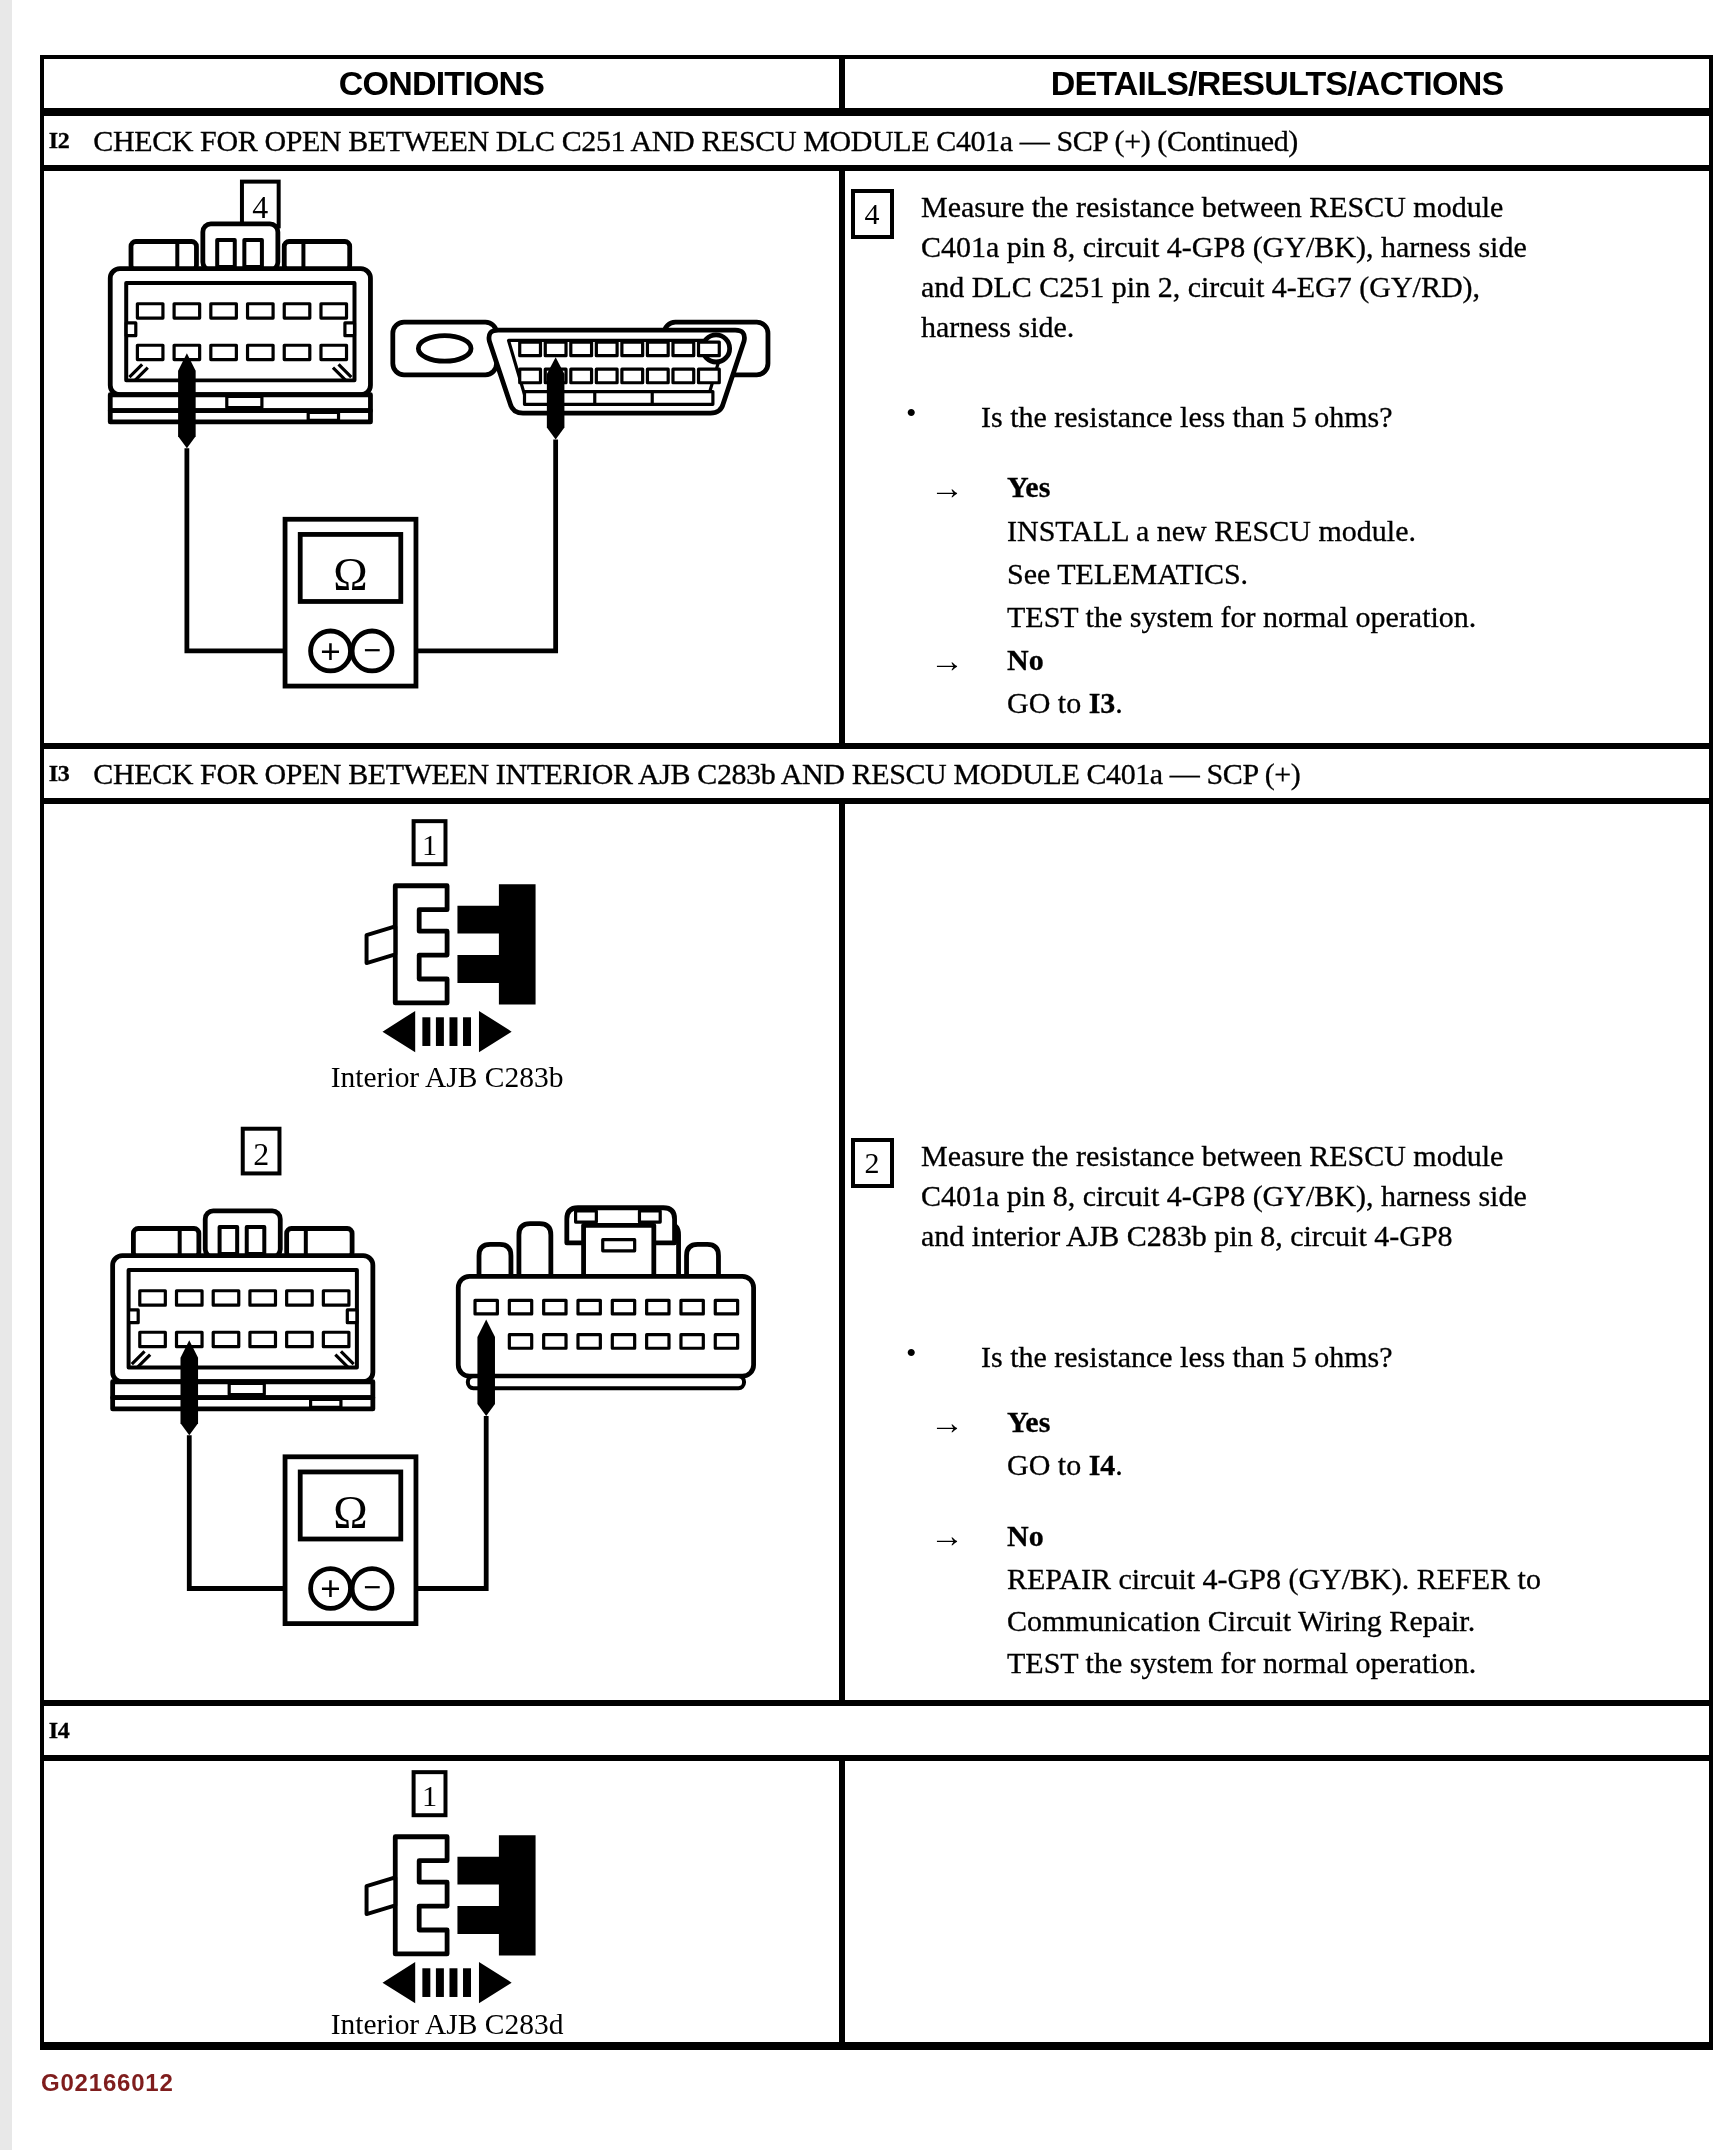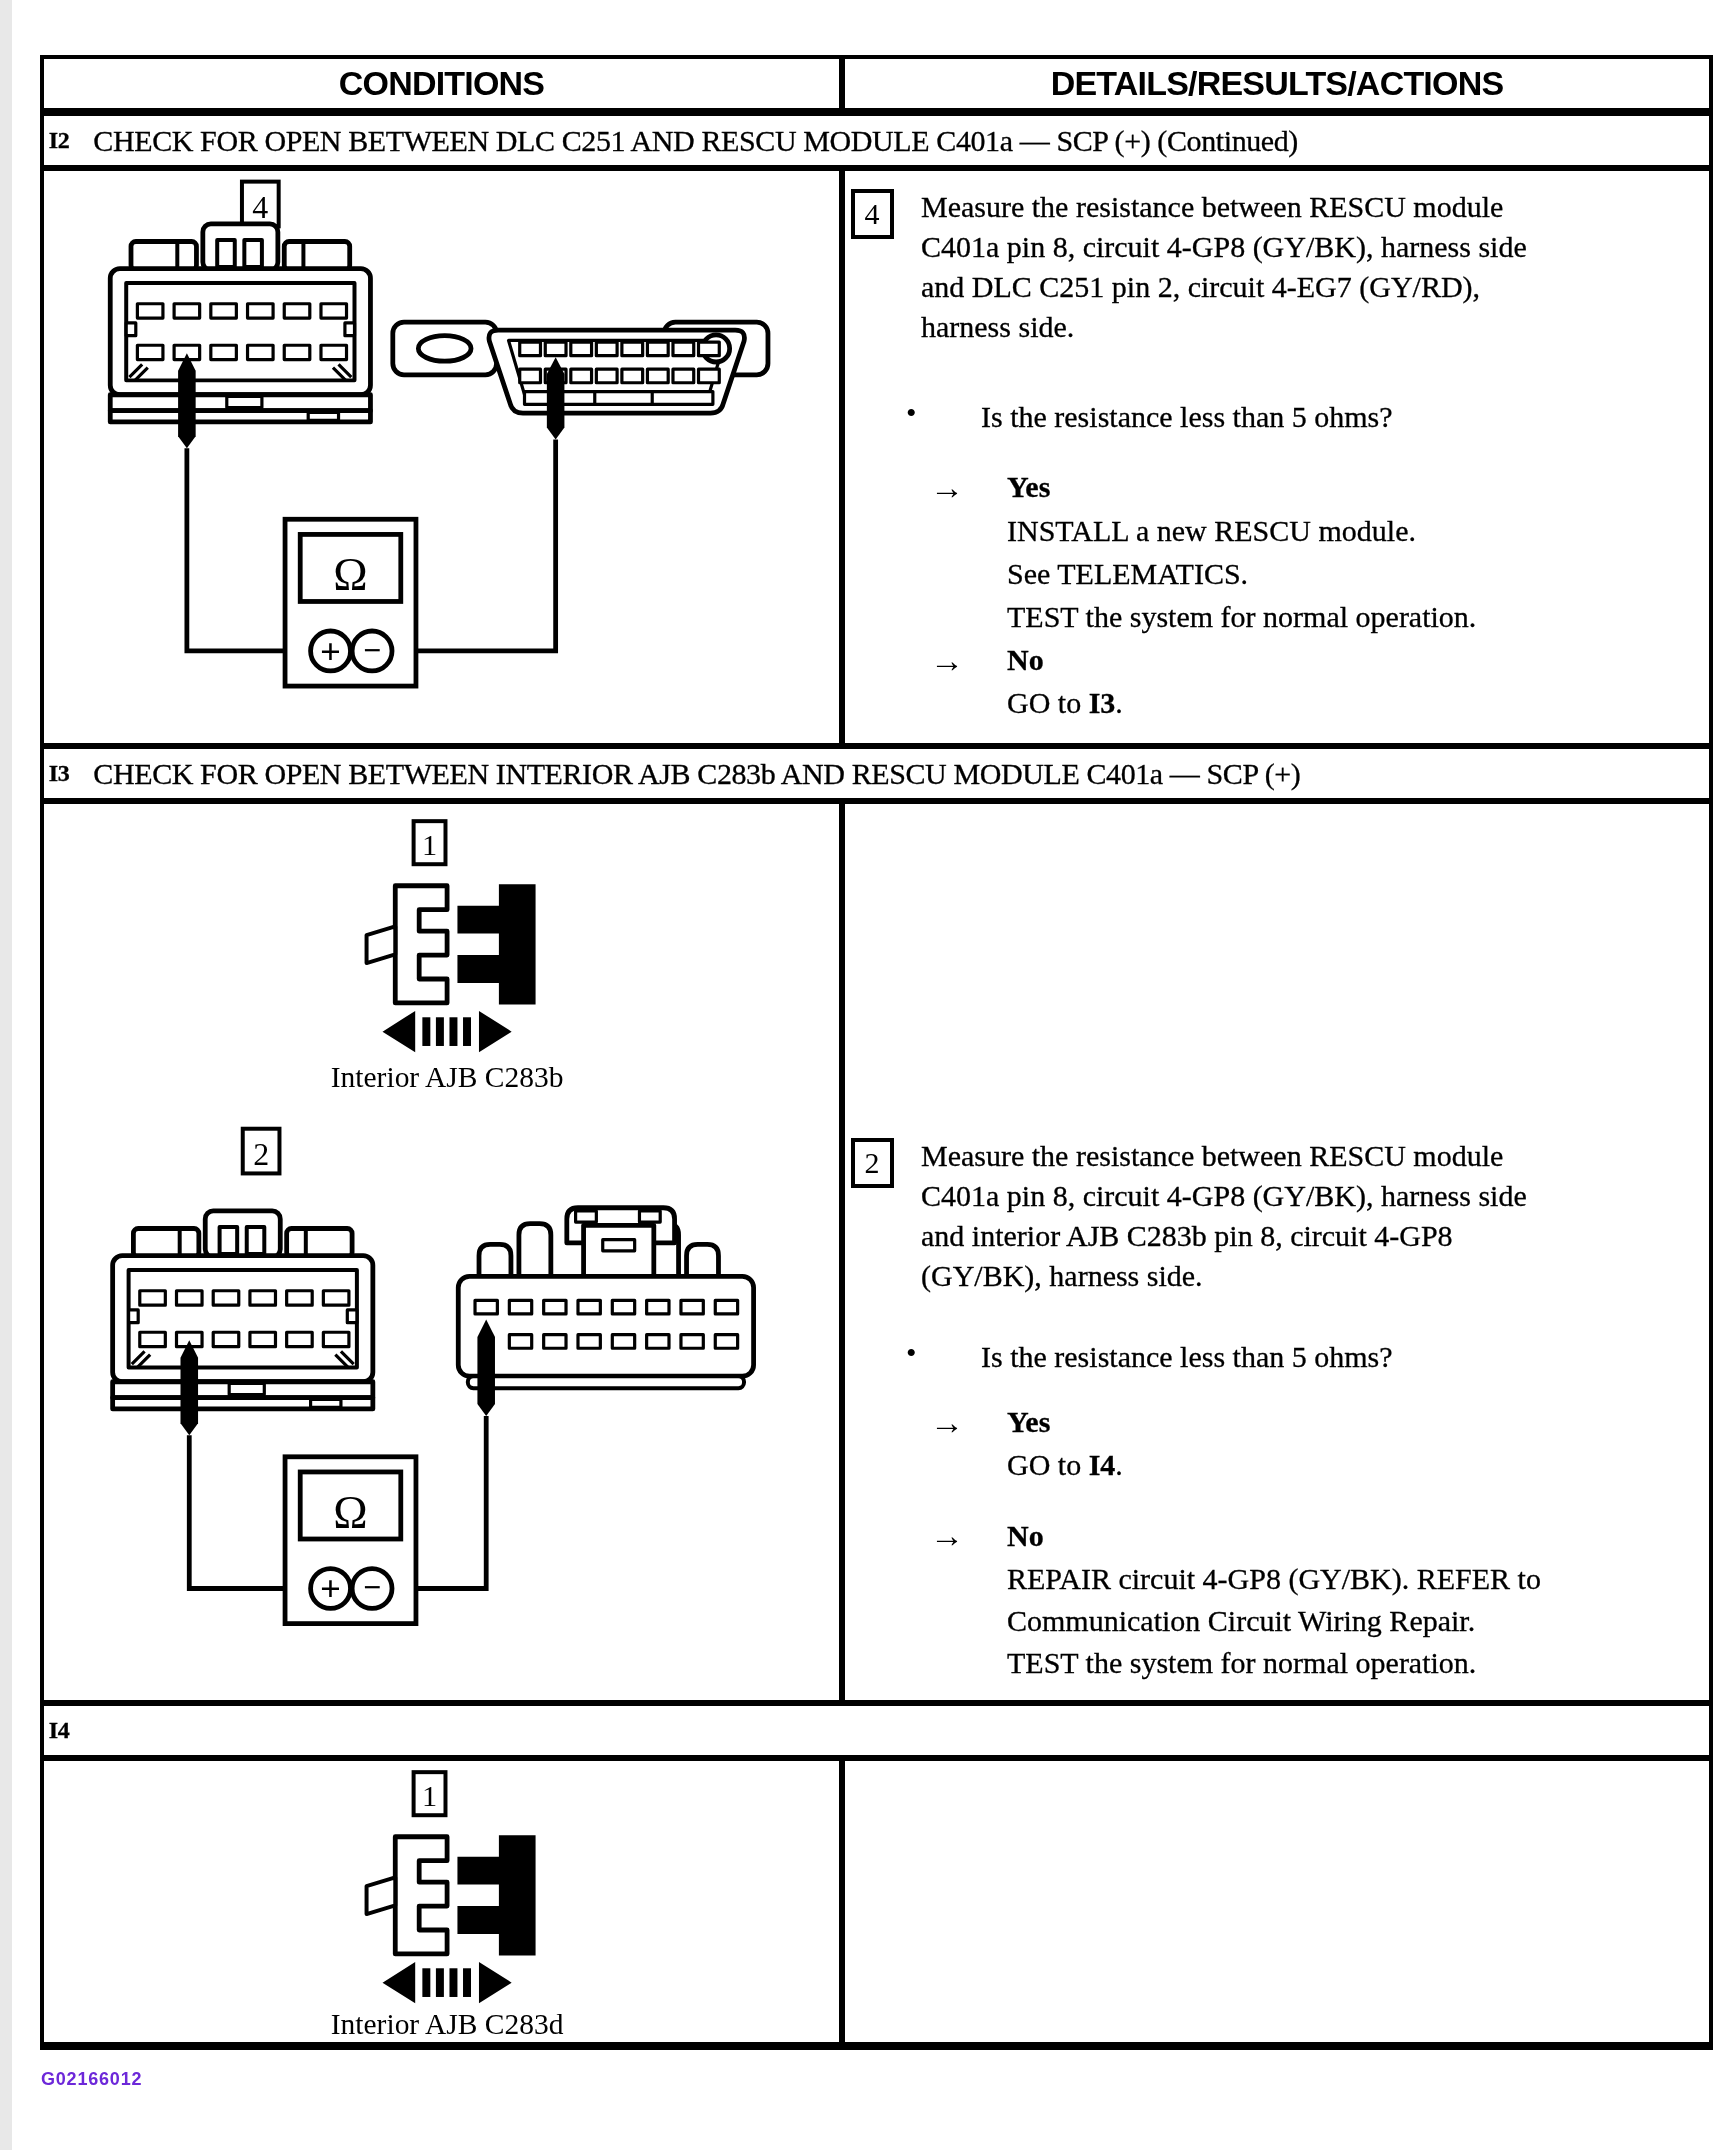--- a/index.html
+++ b/index.html
@@ -23,21 +23,21 @@
   .h716{height:572px;} .h1122{height:896px;} .h352{height:281px;}
   .dsvg{position:absolute;left:0;}
   .txt{position:absolute;font-size:30px;line-height:42px;-webkit-text-stroke:0.3px #000;}
   .mlines div{line-height:40px;}
   .bold{font-weight:bold;}
   .arrow{position:absolute;font-size:34px;line-height:34px;}
   .bullet{position:absolute;font-size:30px;}
   .step-box{position:absolute;width:35px;height:42px;border:4px solid #000;
             display:flex;align-items:center;justify-content:center;font-size:30px;background:#fff;}
   .figcode{position:absolute;left:29px;top:2069px;font-family:"Liberation Sans",sans-serif;
-           font-weight:bold;font-size:18px;letter-spacing:0.8px;color:#6d28d9;}
+           font-weight:bold;font-size:24px;letter-spacing:0.8px;color:#7f1d1d;}
   svg text{font-family:"Liberation Serif",serif;fill:#000;stroke:none;}
 </style>
 </head>
 <body>
 
 <svg width="0" height="0" style="position:absolute" aria-hidden="true" xmlns="http://www.w3.org/2000/svg">
   <defs>
     <g id="conn-rescu" stroke="#000" stroke-width="6" fill="#fff" stroke-linejoin="round">
       <rect x="118" y="6" width="94" height="58" rx="10"></rect>
       <rect x="136" y="26" width="22" height="34" stroke-width="5"></rect>
@@ -242,21 +242,20 @@
         </svg>
       </div>
       <div class="bcell-right h1122">
         <div class="step-box" style="left:5.6px;top:334px">
           <span>2</span>
         </div>
         <div class="txt mlines" style="left:76px;top:332px;width:742px">
           <div>Measure the resistance between RESCU module</div>
           <div>C401a pin 8, circuit 4-GP8 (GY/BK), harness side</div>
           <div>and interior AJB C283b pin 8, circuit 4-GP8</div>
-          <div>(GY/BK), harness side.</div>
         </div>
         <div class="bullet" style="left:61px;top:532px">•</div>
         <div class="txt" style="left:136px;top:532px">Is the resistance less than 5 ohms?</div>
         <div class="arrow" style="left:85px;top:602px">→</div>
         <div class="txt bold" style="left:162px;top:597px">Yes</div>
         <div class="txt" style="left:162px;top:640px">
           <span>GO to </span><span class="bold">I4</span><span>.</span>
         </div>
         <div class="arrow" style="left:85px;top:715px">→</div>
         <div class="txt bold" style="left:162px;top:711px">No</div>

